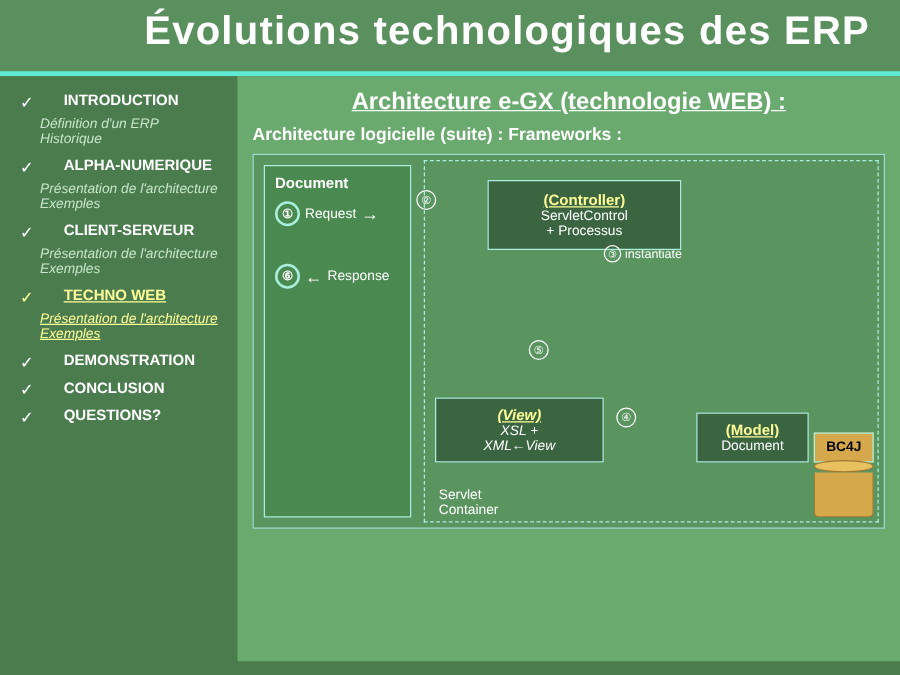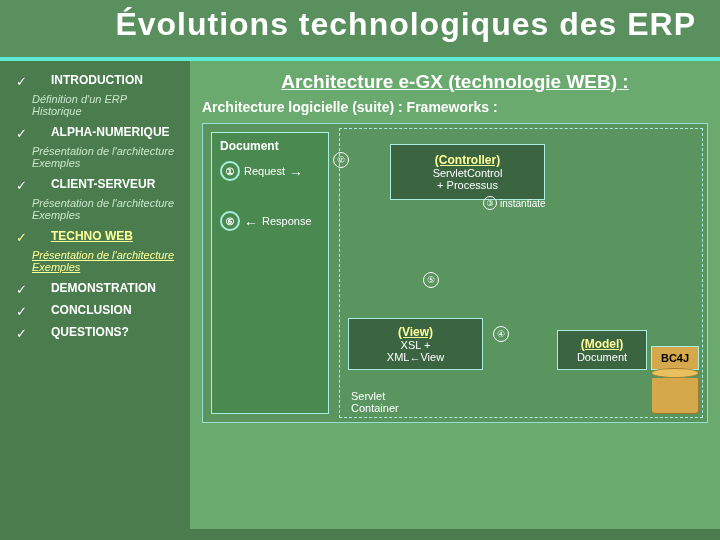--- a/index.html
+++ b/index.html
@@ -246,21 +246,21 @@
 
         <div style="position:absolute; top:72px; left:280px; color:#fff; font-size:10px;">
           <div style="display:flex;align-items:center;gap:3px;">
             <div style="width:14px;height:14px;border-radius:50%;border:1.5px solid #fff;display:flex;align-items:center;justify-content:center;color:#fff;font-size:8px;">③</div>
             <span>instantiate</span>
           </div>
         </div>
 
         <div style="position:absolute; top:148px; left:220px; width:16px;height:16px;border-radius:50%;border:1.5px solid #fff;display:flex;align-items:center;justify-content:center;color:#fff;font-size:9px;">⑤</div>
 
-        <div style="position:absolute; bottom:52px; left:145px; width:135px; border:1.5px solid #aed; background:#3a6540; padding:6px 10px; text-align:center;">
+        <div style="position:absolute; bottom:52px; left:145px; width:135px; border:1.5px solid #aed; background:#3a6540; padding:6px 10px; text-align:center;font-style:italic;">
           <div style="color:#ffff99;font-size:12px;font-weight:bold;text-decoration:underline;">(View)</div>
           <div style="color:#fff;font-size:11px;">XSL +</div>
           <div style="color:#fff;font-size:11px;">XML←View</div>
         </div>
 
         <div style="position:absolute; bottom:80px; left:290px; width:16px;height:16px;border-radius:50%;border:1.5px solid #fff;display:flex;align-items:center;justify-content:center;color:#fff;font-size:9px;">④</div>
 
         <div style="position:absolute; bottom:52px; right:60px; width:90px; border:1.5px solid #aed; background:#3a6540; padding:6px 8px; text-align:center;">
           <div style="color:#ffff99;font-size:12px;font-weight:bold;text-decoration:underline;">(Model)</div>
           <div style="color:#fff;font-size:11px;">Document</div>

